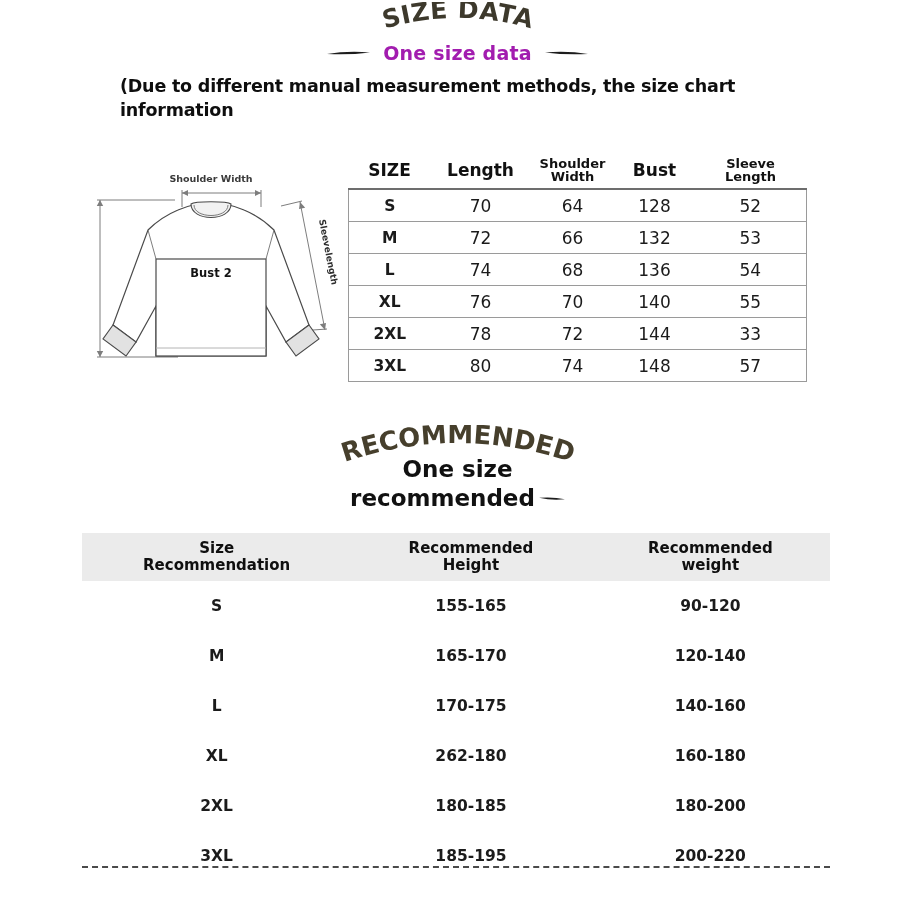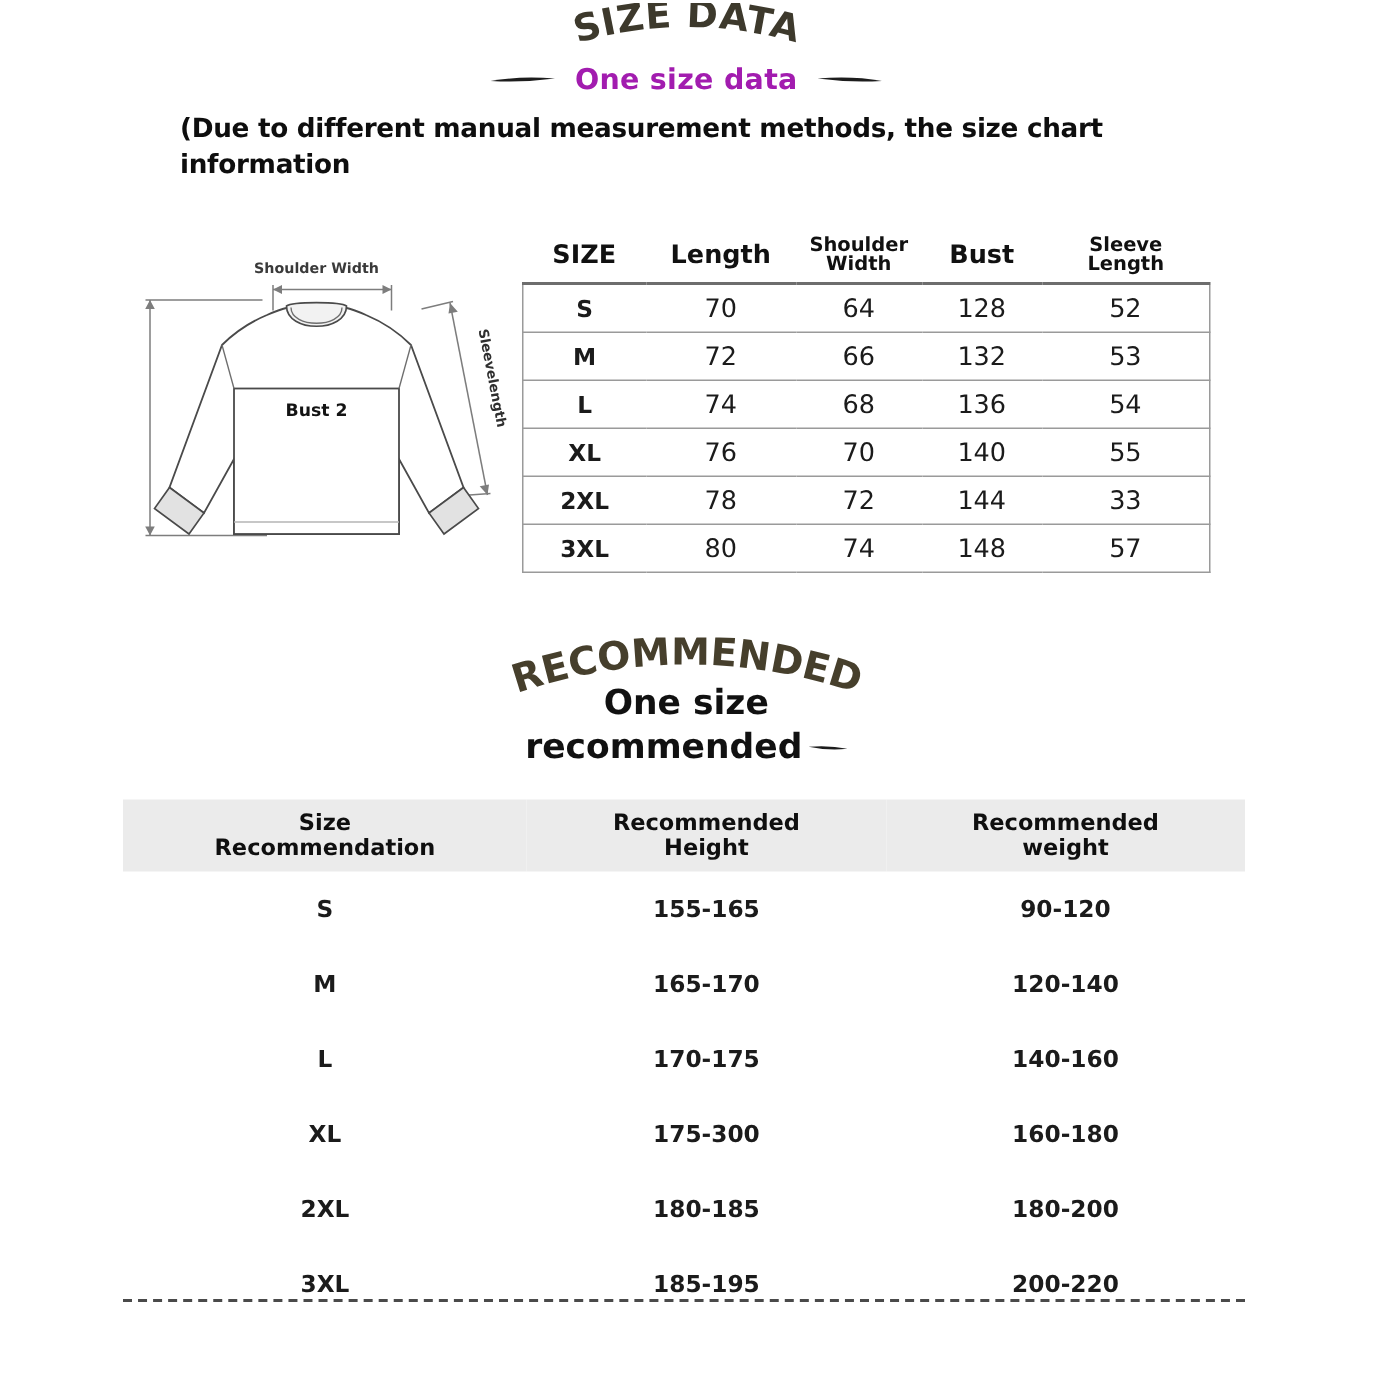--- a/index.html
+++ b/index.html
@@ -433,21 +433,21 @@
       <td>165-170</td>
       <td>120-140</td>
     </tr>
     <tr>
       <td>L</td>
       <td>170-175</td>
       <td>140-160</td>
     </tr>
     <tr>
       <td>XL</td>
-      <td>175-300</td>
+      <td>262-180</td>
       <td>160-180</td>
     </tr>
     <tr>
       <td>2XL</td>
       <td>180-185</td>
       <td>180-200</td>
     </tr>
     <tr>
       <td>3XL</td>
       <td>185-195</td>

